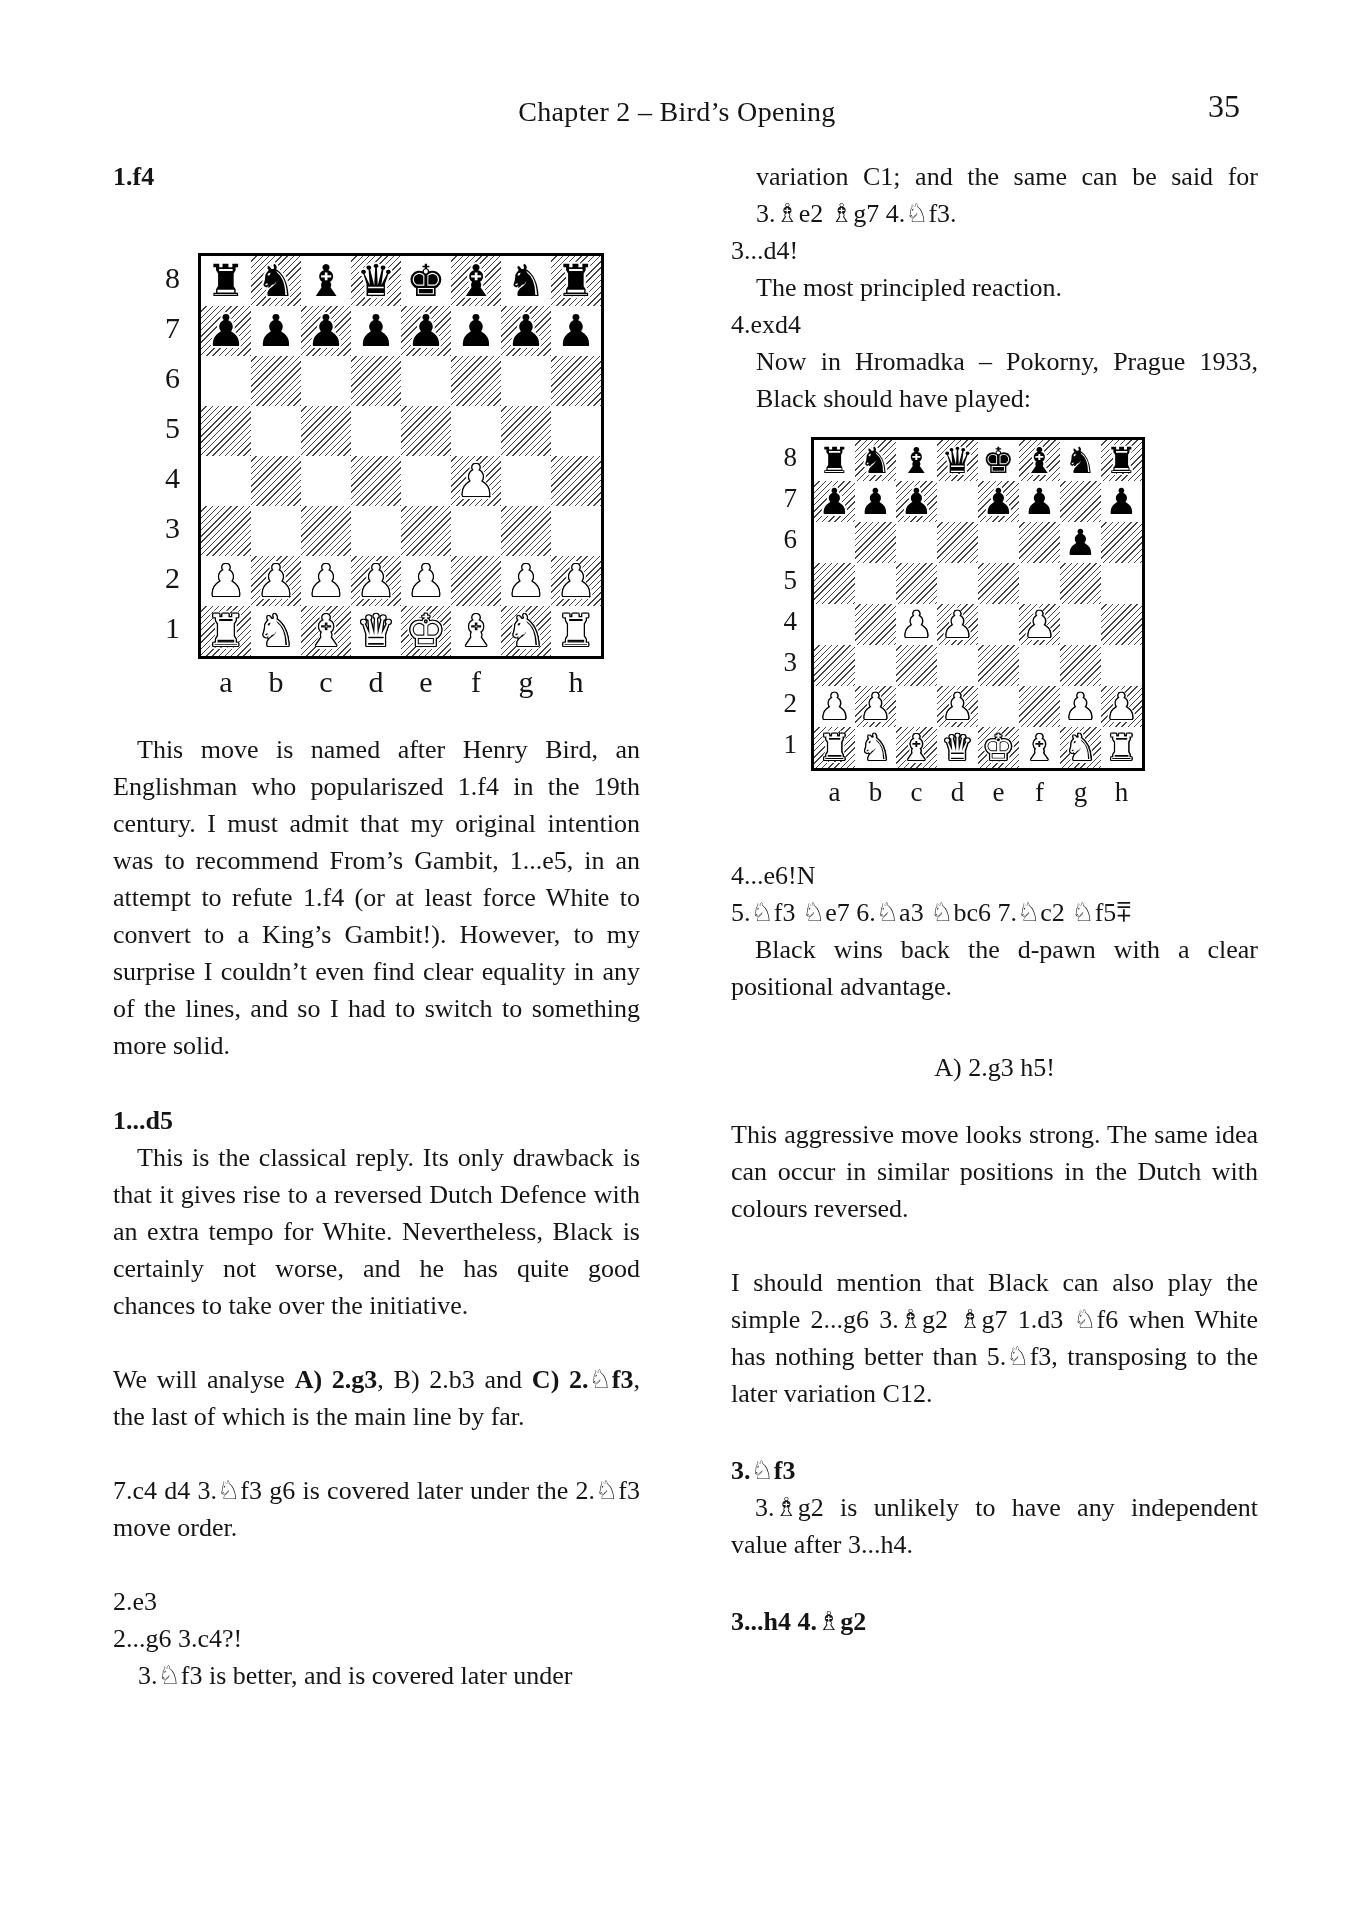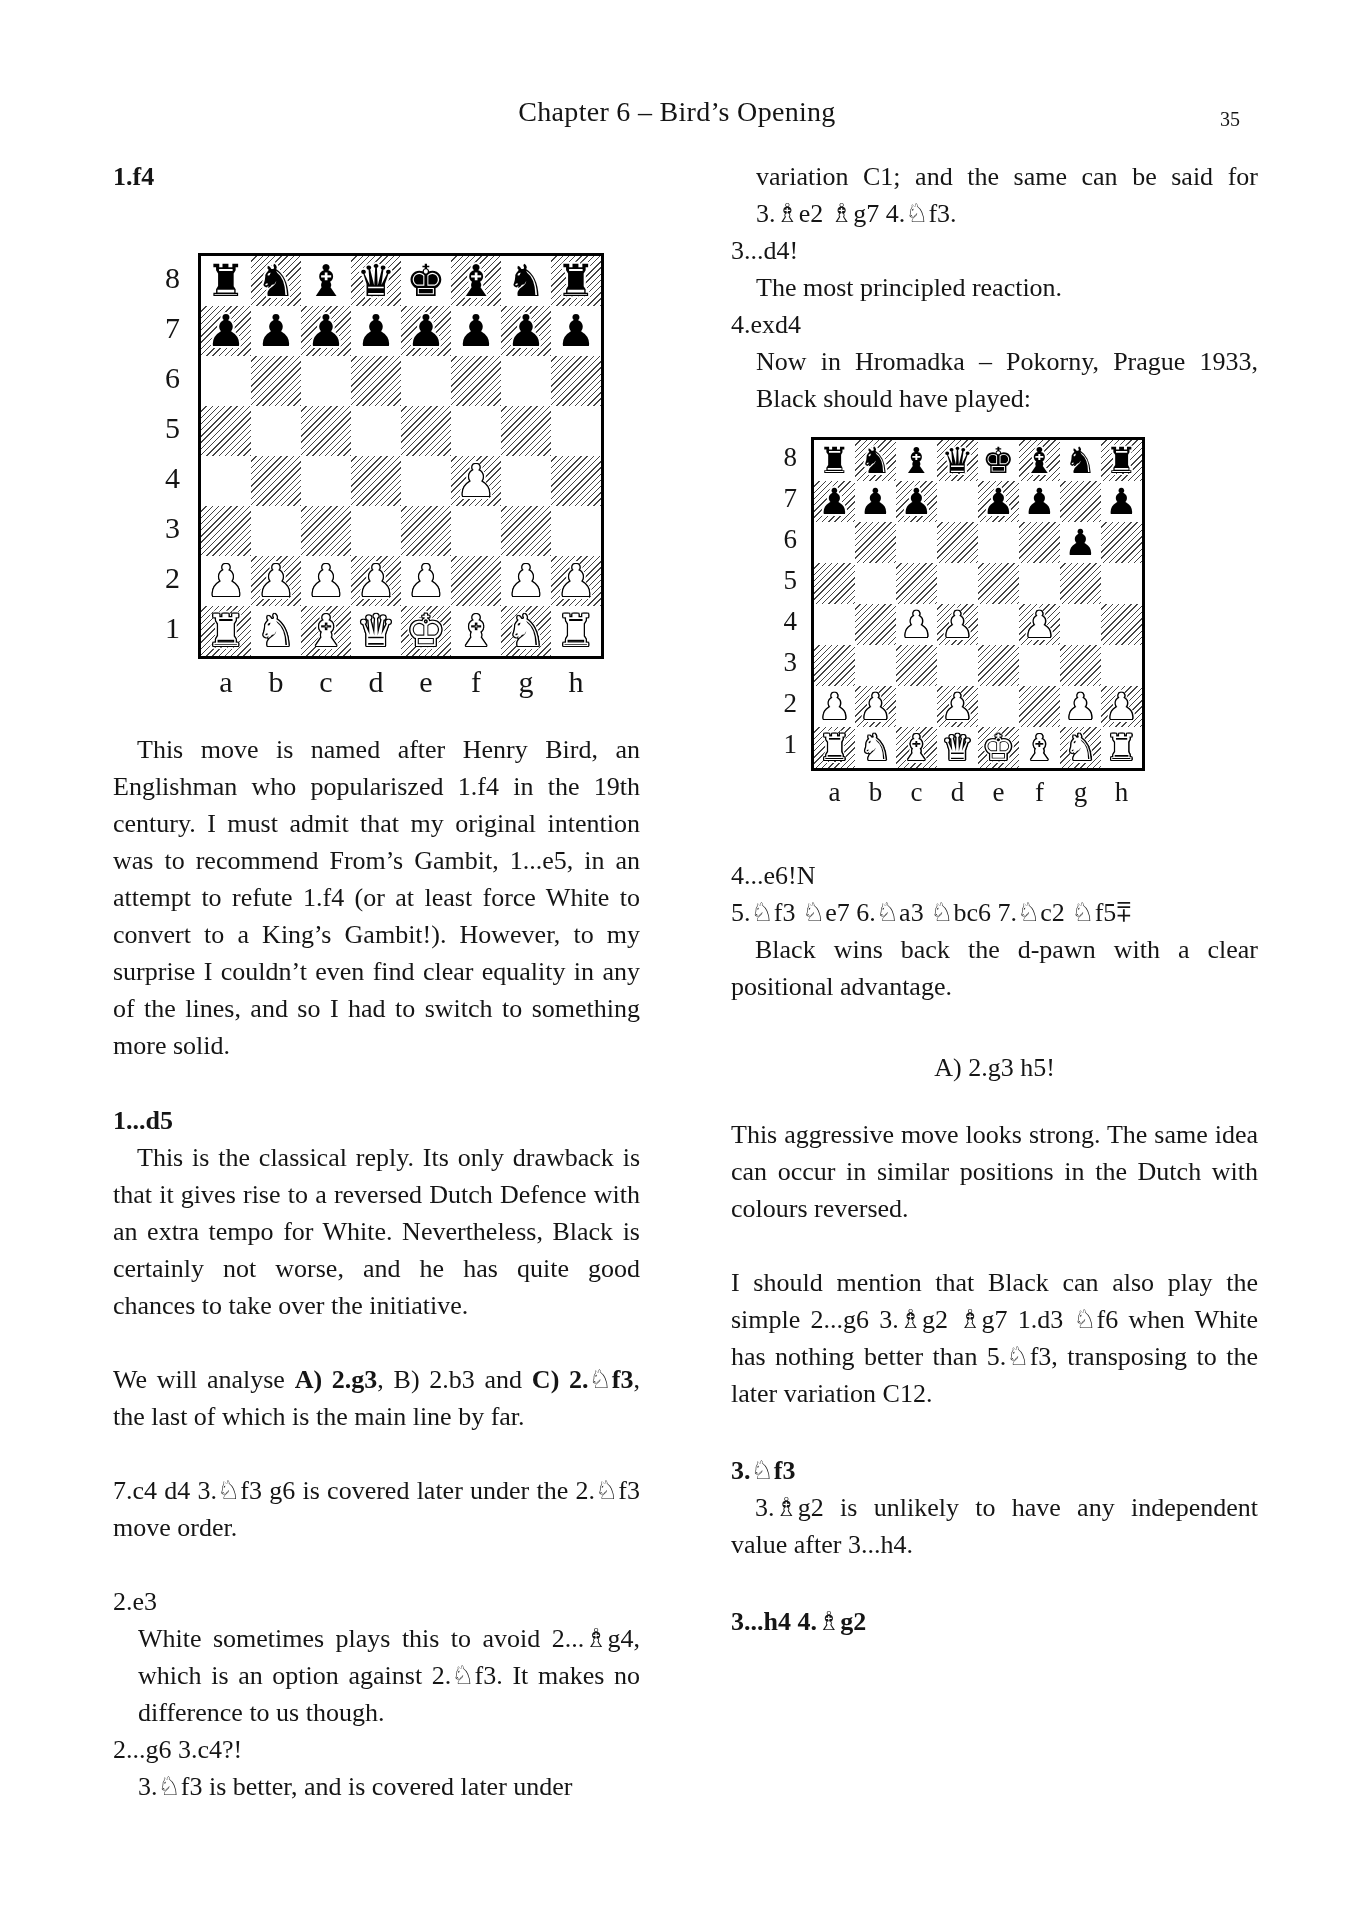--- a/index.html
+++ b/index.html
@@ -10,21 +10,21 @@
     font-family:"Liberation Serif","DejaVu Serif",serif;
     color:#151515;
     overflow:hidden;
   }
   
   .head-title {
     position:absolute; top:96px; left:0; width:100%;
     text-align:center; font-size:28px; letter-spacing:0.3px;
   }
   .head-page {
-    position:absolute; top:108px; right:114px; font-size:20px;
+    position:absolute; top:88px; right:114px; font-size:32px;
   }
   
   .col {
     position:absolute; top:158px; width:527px;
     font-size:26px; line-height:37px; text-align:justify;
   }
   .col-left  { left:113px; }
   .col-right { left:731px; }
   .col p { margin:0; }
   
@@ -74,21 +74,21 @@
   .small .files { margin-left:47px; }
   .files span { text-align:center; }
   .big .files span   { width:50px; font-size:30px; line-height:46px; }
   .small .files span { width:41px; font-size:27px; line-height:42px; }
 </style>
 </head>
 <body>
 
 <div class="page">
 
-  <div class="head-title">Chapter 6 – Bird’s Opening</div>
+  <div class="head-title">Chapter 2 – Bird’s Opening</div>
   <div class="head-page">35</div>
 
   <div class="col col-left">
     <p class="move-head">1.f4</p>
 
     <figure class="diagram big">
       <div class="brow">
         <div class="ranks">
             <span>8</span>
             <span>7</span>
@@ -245,21 +245,20 @@
     <p class="indent" style="margin-top:26px">This move is named after Henry Bird, an Englishman who populariszed 1.f4 in the 19th century. I must admit that my original intention was to recommend From’s Gambit, 1...e5, in an attempt to refute 1.f4 (or at least force White to convert to a King’s Gambit!). However, to my surprise I couldn’t even find clear equality in any of the lines, and so I had to switch to something more solid.</p>
 
     <p class="move-head mth">1...d5</p>
     <p class="indent">This is the classical reply. Its only drawback is that it gives rise to a reversed Dutch Defence with an extra tempo for White. Nevertheless, Black is certainly not worse, and he has quite good chances to take over the initiative.</p>
 
     <p class="mt"><span>We will analyse </span><span style="font-weight: bold;">A) 2.g3</span><span>, </span><span style="font-weight: normal; margin-top: 36px;">B) 2.b3</span><span> and </span><span style="font-weight: bold;">C) 2.♘f3</span><span>, the last of which is the main line by far.</span></p>
 
     <p class="mt">7.c4 d4 3.♘f3 g6 is covered later under the 2.♘f3 move order.</p>
 
     <p class="mt">2.e3</p>
-    <p class="block">White sometimes plays this to avoid 2...♗g4, which is an option against 2.♘f3. It makes no difference to us though.</p>
     <p>2...g6 3.c4?!</p>
     <p class="block">3.♘f3 is better, and is covered later under</p>
   </div>
 
   <div class="col col-right">
     <p class="block">variation C1; and the same can be said for 3.♗e2 ♗g7 4.♘f3.</p>
     <p>3...d4!</p>
     <p class="block">The most principled reaction.</p>
     <p>4.exd4</p>
     <p class="block">Now in Hromadka – Pokorny, Prague 1933, Black should have played:</p>

